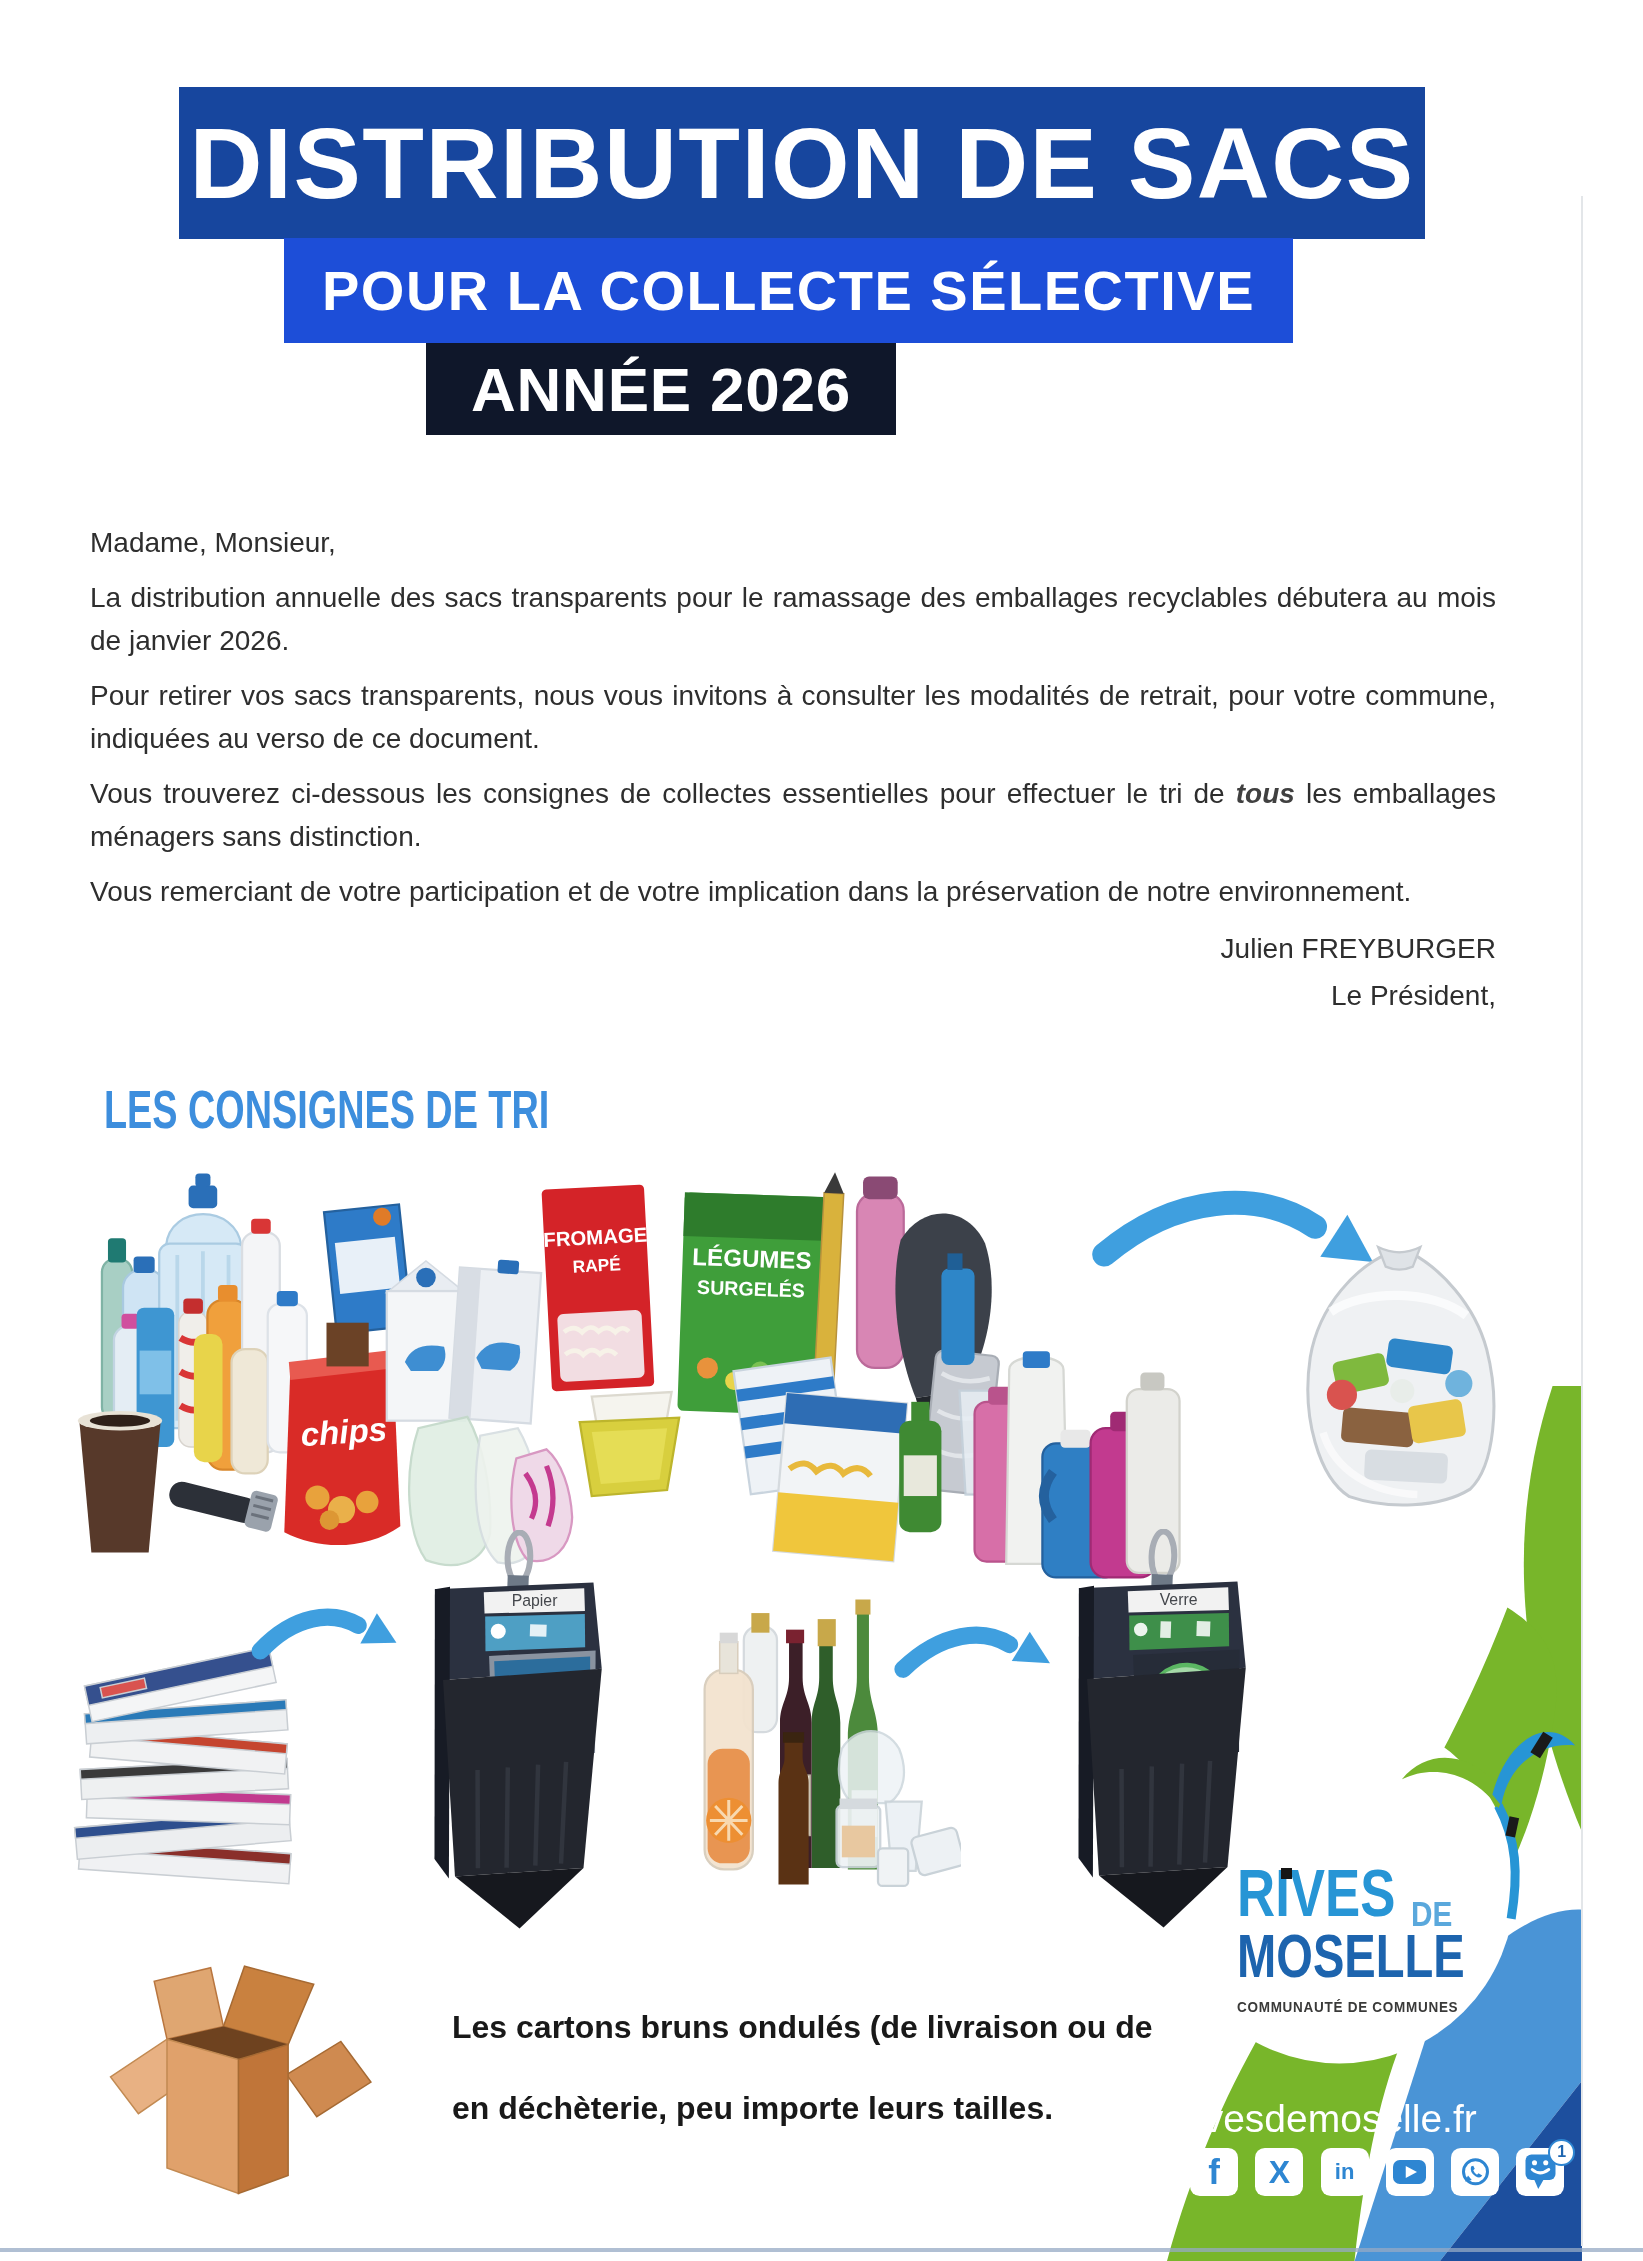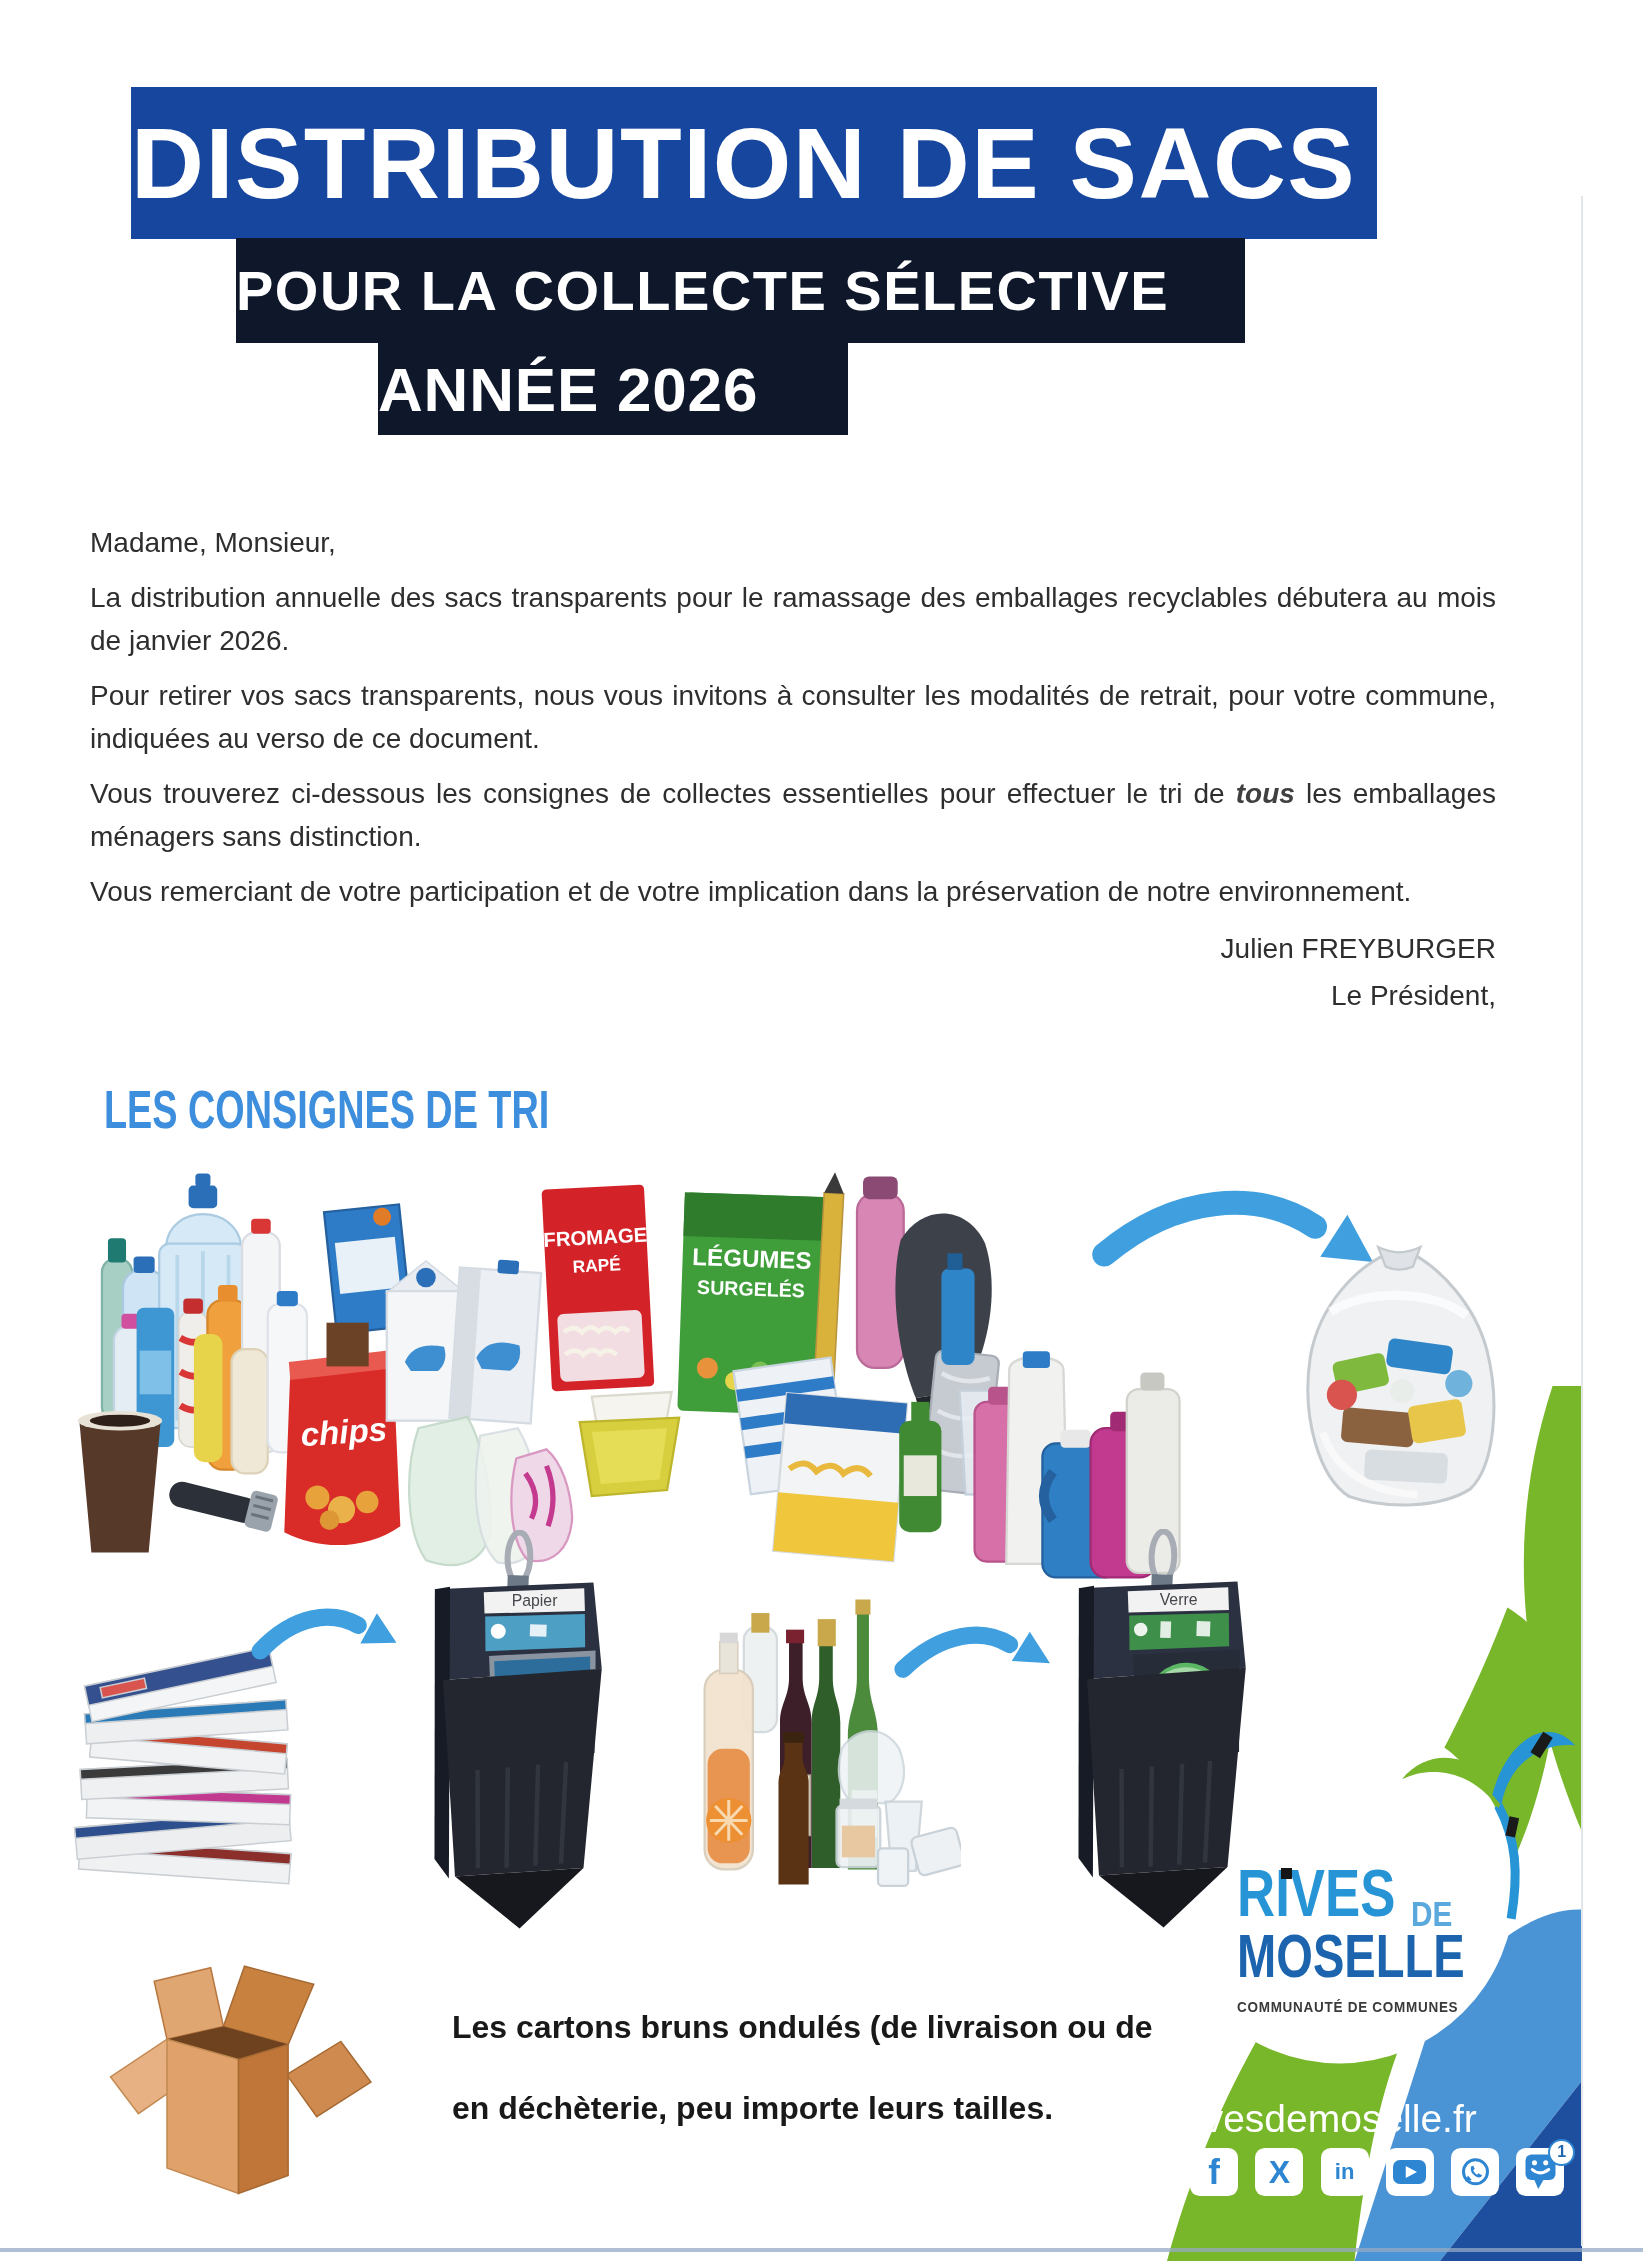--- a/index.html
+++ b/index.html
@@ -1,20 +1,20 @@
 <!DOCTYPE html>
 <html style="font-size:12px"><head>
 <meta charset="utf-8">
 <style>
   html,body{margin:0;padding:0;background:#ffffff;}
   .page{position:relative;width:1643px;height:2261px;background:#ffffff;overflow:hidden;
         font-family:"Liberation Sans",sans-serif;}
   .abs{position:absolute;}
   
-  .banner{display:flex;align-items:center;color:#fff;font-weight:bold;}
+  .banner{display:flex;align-items:center;justify-content:center;color:#fff;font-weight:bold;margin-left:48px;}
   .banner1{left:131px;top:87px;width:1246px;height:152px;font-size:101px;letter-spacing:1.5px;}
   .banner2{left:236px;top:238px;width:1009px;height:105px;font-size:56px;letter-spacing:1.5px;}
   .banner3{left:378px;top:343px;width:470px;height:92px;font-size:62px;letter-spacing:0.8px;}
   
   .letter{left:90px;top:521px;width:1406px;font-size:28px;line-height:43px;color:#2e2e2e;}
   .letter p{margin:0 0 12px 0;text-align:justify;}
   .letter p.salutation{text-align:left;}
   .hl{font-weight:bold;}
   .signature{text-align:right;line-height:47px;margin-top:6px;}
   
@@ -36,21 +36,21 @@
   svg text{font-family:"Liberation Sans",sans-serif;}
 </style>
 </head>
 <body>
 
 <div class="page">
 
   <div class="abs banner banner1" style="background:#17469e;">
     <span>DISTRIBUTION DE SACS</span>
   </div>
-  <div class="abs banner banner2" style="background:#0f172a;">
+  <div class="abs banner banner2" style="background:#1d4ed8;">
     <span>POUR LA COLLECTE SÉLECTIVE</span>
   </div>
   <div class="abs banner banner3" style="background:#0f172a;">
     <span>ANNÉE 2026</span>
   </div>
 
   <div class="abs letter">
     <p class="salutation">Madame, Monsieur,</p>
     <p>La distribution annuelle des sacs transparents pour le ramassage des emballages recyclables débutera au mois de janvier 2026.</p>
     <p>Pour retirer vos sacs transparents, nous vous invitons à consulter les modalités de retrait, pour votre commune, indiquées au verso de ce document.</p>

